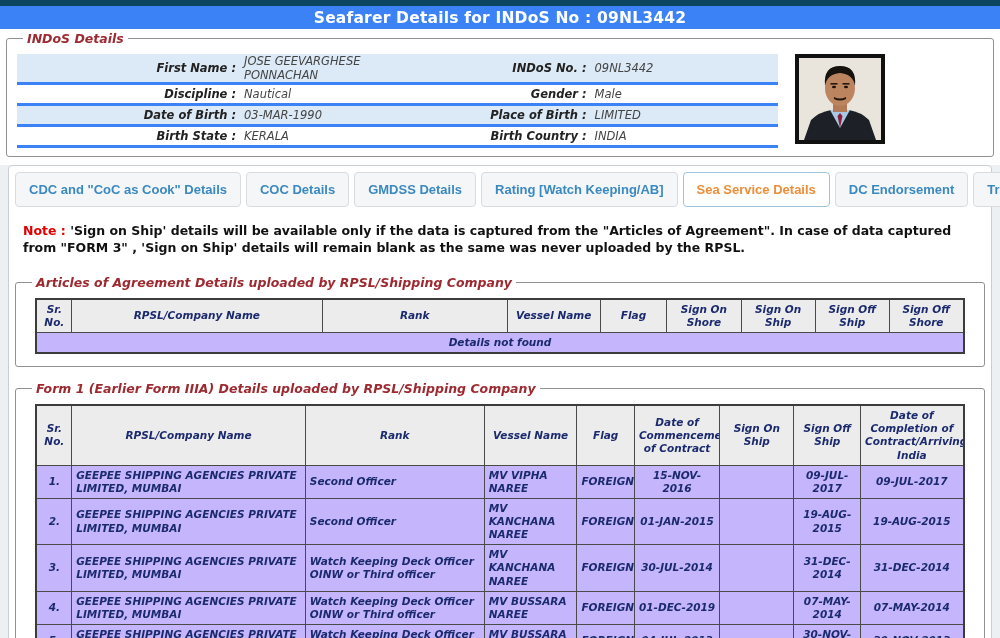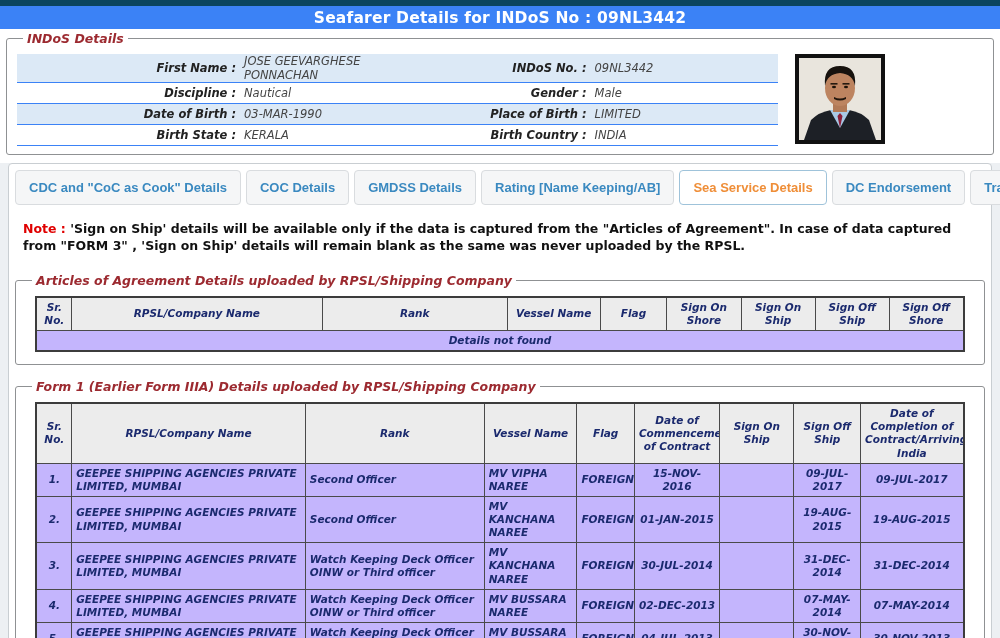--- a/index.html
+++ b/index.html
@@ -36,21 +36,21 @@
     color:#9c2a30; font-weight:bold; font-size:12.5px;
     font-family:"DejaVu Sans", sans-serif; padding:0 4px; margin-left:6px;
   }
 
   
   .indos-fieldset { position:relative; min-height:118px; }
   .indos-rows { margin-right:205px; margin-top:4px; }
   .info-row {
     display:grid; grid-template-columns:225px 1fr 165px 1fr;
     min-height:21px; align-items:center;
-    border-bottom:1px solid #3b82f6; font-size:12px;
+    border-bottom:3px solid #3b82f6; font-size:12px;
   }
   .info-row.stripe { background:#dce9f6; }
   .info-label { font-weight:bold; color:#222; text-align:right; padding-right:6px;
     font-family:"DejaVu Sans", sans-serif; font-size:11.5px; }
   .info-value { color:#444; padding-left:2px; font-family:"DejaVu Sans", sans-serif; font-size:11.5px; }
 
   .photo-frame {
     position:absolute; top:8px; right:108px;
     width:90px; height:90px; border:4px solid #111; background:#e9e5dd; overflow:hidden;
   }
@@ -161,21 +161,21 @@
       </svg>
     </div>
   </fieldset>
 </div>
 
 <div class="tab-panel">
   <div class="tab-bar">
       <div class="tab">CDC and "CoC as Cook" Details</div>
       <div class="tab">COC Details</div>
       <div class="tab">GMDSS Details</div>
-      <div class="tab">Rating [Name Keeping/AB]</div>
+      <div class="tab">Rating [Watch Keeping/AB]</div>
       <div class="tab active">Sea Service Details</div>
       <div class="tab">DC Endorsement</div>
       <div class="tab">Training Details</div>
     </div>
 
   <div class="note">
     <span class="note-prefix">Note :</span>
     <span> </span><span>'Sign on Ship' details will be available only if the data is captured from the "Articles of Agreement". In case of data captured from "FORM 3" , 'Sign on Ship' details will remain blank as the same was never uploaded by the RPSL.</span>
   </div>
 
@@ -274,21 +274,21 @@
             <td class="center"></td>
             <td class="center">31-DEC-2014</td>
             <td class="center">31-DEC-2014</td>
           </tr>
           <tr>
             <td class="center">4.</td>
             <td class="left">GEEPEE SHIPPING AGENCIES PRIVATE LIMITED, MUMBAI</td>
             <td class="left">Watch Keeping Deck Officer OINW or Third officer</td>
             <td class="left">MV BUSSARA NAREE</td>
             <td class="center">FOREIGN</td>
-            <td class="center">02-DEC-2013</td>
+            <td class="center">01-DEC-2019</td>
             <td class="center"></td>
             <td class="center">07-MAY-2014</td>
             <td class="center">07-MAY-2014</td>
           </tr>
           <tr>
             <td class="center">5.</td>
             <td class="left">GEEPEE SHIPPING AGENCIES PRIVATE LIMITED, MUMBAI</td>
             <td class="left">Watch Keeping Deck Officer OINW or Third officer</td>
             <td class="left">MV BUSSARA NAREE</td>
             <td class="center">FOREIGN</td>

